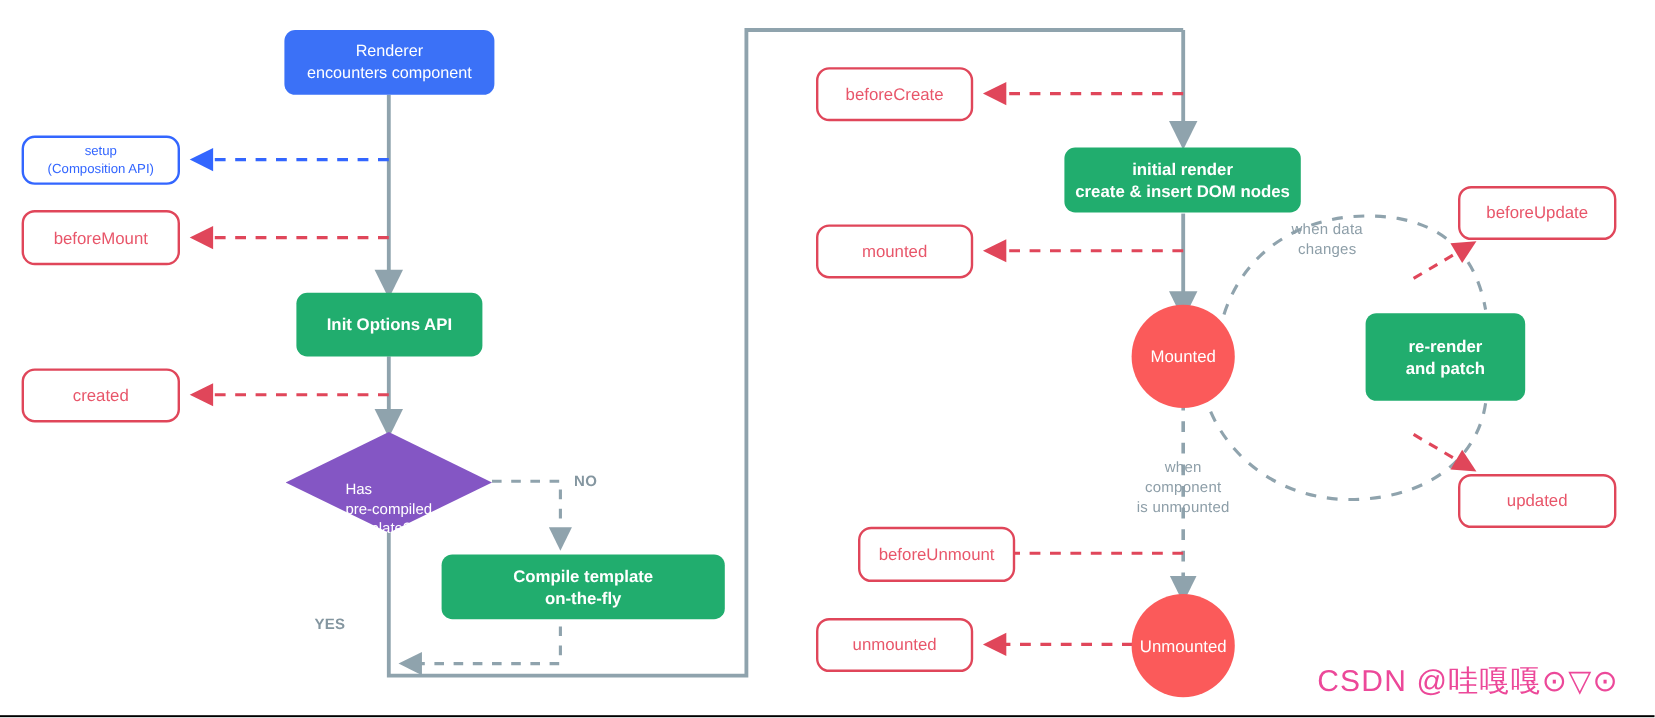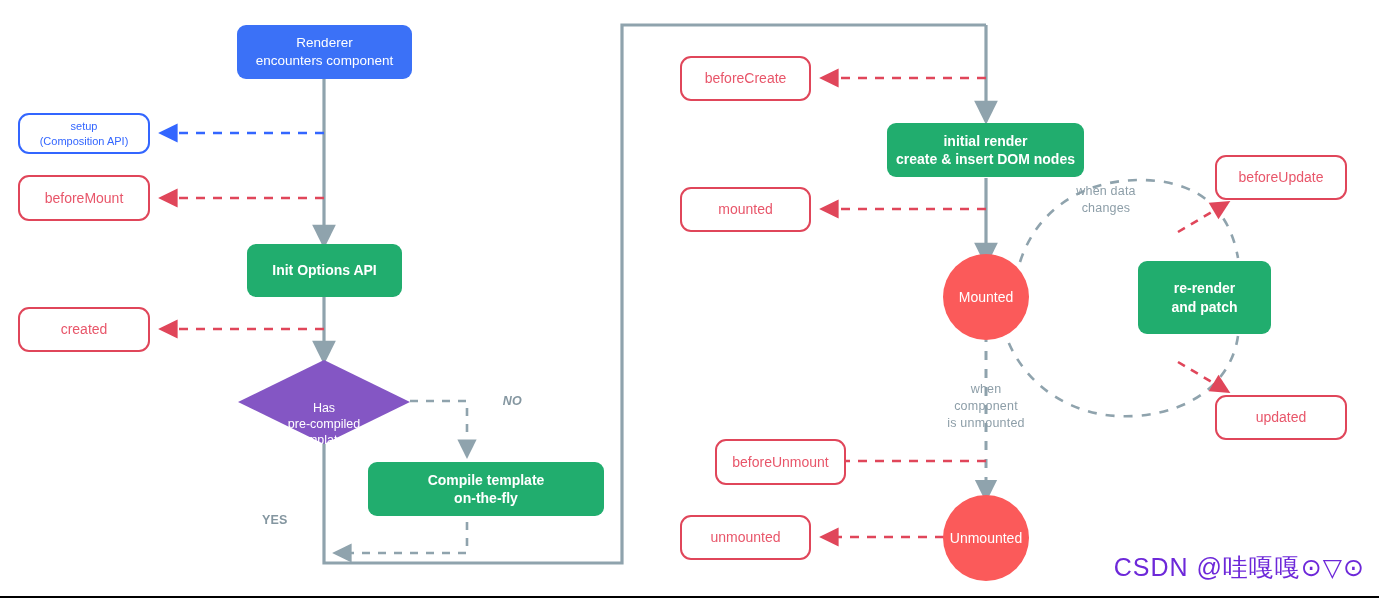--- a/index.html
+++ b/index.html
@@ -74,42 +74,42 @@
     width:100%; height:100%;
     background:#8456c4;
     clip-path:polygon(50% 0%,100% 50%,50% 100%,0% 50%);
   }
   .decision .dtext{
     position:relative;
     z-index:2;
     color:#ffffff;
     font-size:12.5px;
     line-height:1.3;
-    text-align:center;
+    text-align:left;
     margin-top:44px;
   }
   
   .elabel{
     position:absolute;
     color:#8496a0;
     font-size:12.5px;
     font-weight:bold;
     letter-spacing:.2px;
     text-align:center;
     line-height:1.35;
     z-index:4;
     white-space:pre-line;
   }
   .elabel.soft{ font-weight:normal; color:#8d9ea8; }
   
   #watermark{
     position:absolute;
-    right:14px;
+    right:30px;
     bottom:14px;
-    color:#6d28d9;
+    color:#ec4899;
     font-size:25px;
     letter-spacing:1px;
     z-index:5;
     user-select:none;
   }
   #bottomrule{
     position:absolute;
     left:0;
     bottom:0;
     width:1379px;
@@ -255,21 +255,21 @@
   </div>
 
   <div class="node hook" style="left:680px; top:515px; width:131px; height:45px;">
     <span>unmounted</span>
   </div>
 
   <div class="node state" style="left:943px; top:495px; width:86px; height:86px;">
     <span>Unmounted</span>
   </div>
 
-  <div class="elabel" style="left:482px; top:393px; width:40px; text-align:right;font-style:italic;">NO</div>
+  <div class="elabel" style="left:468px; top:393px; width:40px; text-align:center;">NO</div>
 
   <div class="elabel" style="left:262px; top:512px; width:46px; text-align:left;">YES</div>
 
   <div class="elabel soft" style="left:922px; top:381px; width:128px;">when
 component
 is unmounted</div>
 
   <div class="elabel soft" style="left:1044px; top:183px; width:124px;">when data
 changes</div>
 

